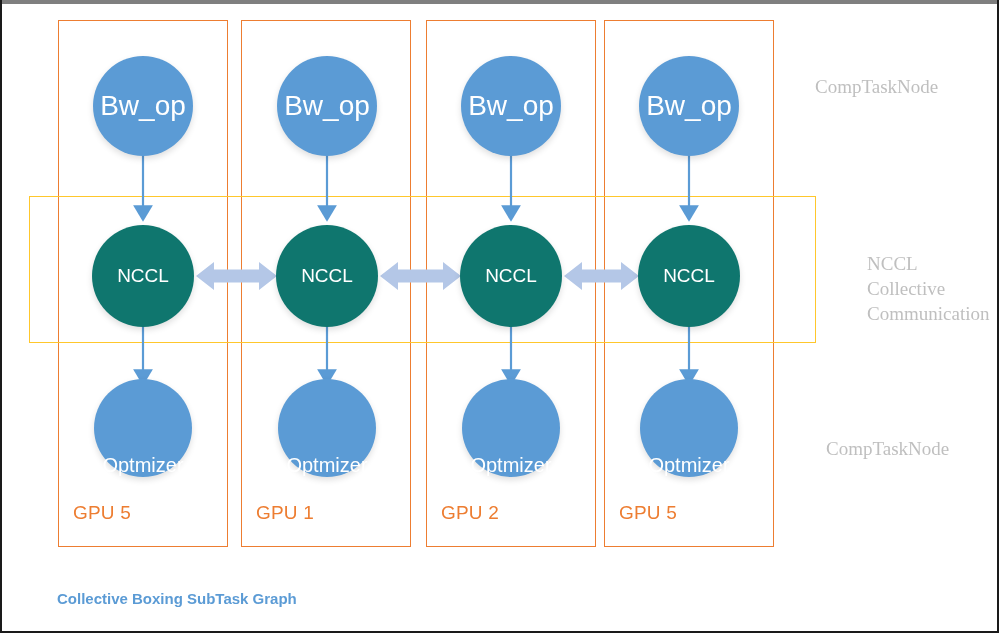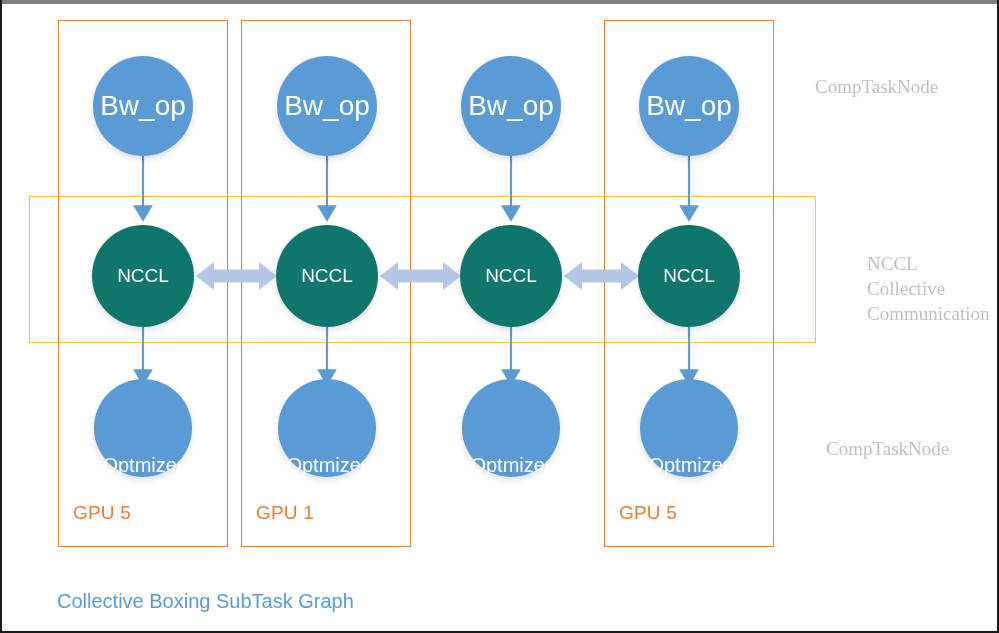--- a/index.html
+++ b/index.html
@@ -117,40 +117,43 @@
     line-height: 25px;
     white-space: pre-line;
     font-family: Liberation Serif, serif;
   }
 
   .diagram-title {
     position: absolute;
     left: 57px;
     top: 590px;
     color: #5B9BD5;
-    font-size: 20px;
-    font-weight: normal;
+    font-size: 15px;
+    font-weight: bold;
     white-space: nowrap;
   }
 </style>
 </head>
 <body>
 
 <div id="canvas">
 
   <div class="frame-top"></div>
   <div class="frame-left"></div>
   <div class="frame-right"></div>
   <div class="frame-bottom"></div>
 
   <div class="gpu-box" style="left:58px;width:170px;">
     <span class="gpu-label">GPU 5</span>
   </div>
   <div class="gpu-box" style="left:241px;width:170px;">
     <span class="gpu-label">GPU 1</span>
+  </div>
+  <div class="gpu-box" style="left:426px;width:170px;">
+    <span class="gpu-label">GPU 2</span>
   </div>
   <div class="gpu-box" style="left:604px;width:170px;">
     <span class="gpu-label">GPU 5</span>
   </div>
 
   <div class="nccl-band"></div>
 
   <svg class="arrow-layer" viewBox="0 0 999 633">
     <defs>
       <marker id="vtip" markerWidth="9" markerHeight="9" refX="1.2" refY="4.5" orient="auto" markerUnits="strokeWidth">

